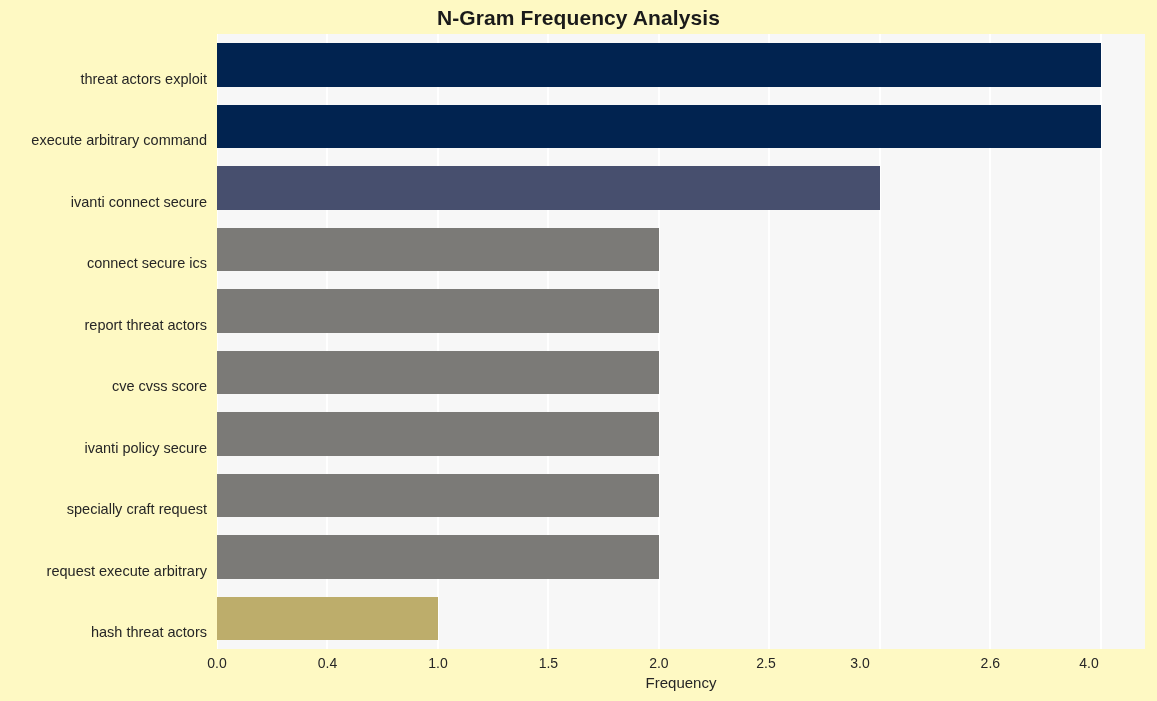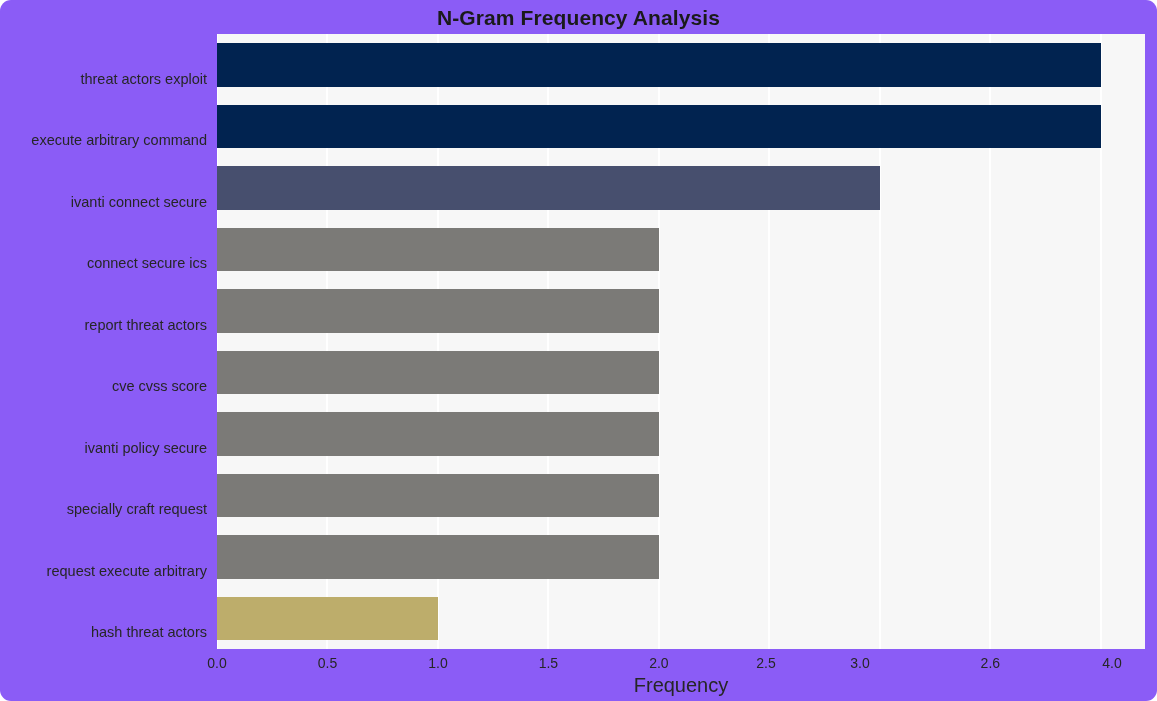--- a/index.html
+++ b/index.html
@@ -15,22 +15,21 @@
     overflow: hidden;
     position: relative;
   }
 
   #figure {
     position: absolute;
     left: 0;
     top: 0;
     width: 1157px;
     height: 701px;
-    background: #8b5cf6;
-    border-radius: 11px;
+    background: #fef9c3;
   }
 
   
   #chart-title {
     position: absolute;
     left: 0;
     top: 6px;
     width: 1157px;
     text-align: center;
     font-size: 21px;
@@ -106,21 +105,21 @@
     text-align: center;
     font-size: 14px;
     color: #262626;
   }
   #x-axis-label {
     position: absolute;
     left: 217px;
     top: 674px;
     width: 928px;
     text-align: center;
-    font-size: 20px;
+    font-size: 15px;
     color: #262626;
   }
 </style>
 </head>
 <body>
 
 <div id="figure">
 
   <div id="chart-title">N-Gram Frequency Analysis</div>
 
@@ -174,25 +173,25 @@
       <div class="bar-row" style="top: 492px; height: 61.5px;">
         <div class="bar" title="request execute arbitrary: 2" style="width: 441.905px; background: rgb(123, 122, 119); top: 9px;"></div>
       </div>
       <div class="bar-row" style="top: 553.5px; height: 61.5px;">
         <div class="bar" title="hash threat actors: 1" style="width: 220.952px; background: rgb(189, 173, 107); top: 9px;"></div>
       </div>
     </div>
 
   <div id="x-axis">
       <div class="xtick" style="left: 0px;">0.0</div>
-      <div class="xtick" style="left: 110.476px;">0.5</div>
+      <div class="xtick" style="left: 110.476px;">0.4</div>
       <div class="xtick" style="left: 220.952px;">1.0</div>
       <div class="xtick" style="left: 331.429px;">1.5</div>
       <div class="xtick" style="left: 441.905px;">2.0</div>
       <div class="xtick" style="left: 549px;">2.5</div>
       <div class="xtick" style="left: 643px;">3.0</div>
       <div class="xtick" style="left: 773.333px;">2.6</div>
-      <div class="xtick" style="left: 895px;">4.0</div>
+      <div class="xtick" style="left: 872px;">4.0</div>
     </div>
 
   <div id="x-axis-label">Frequency</div>
 
 </div>
 
 </body></html>

